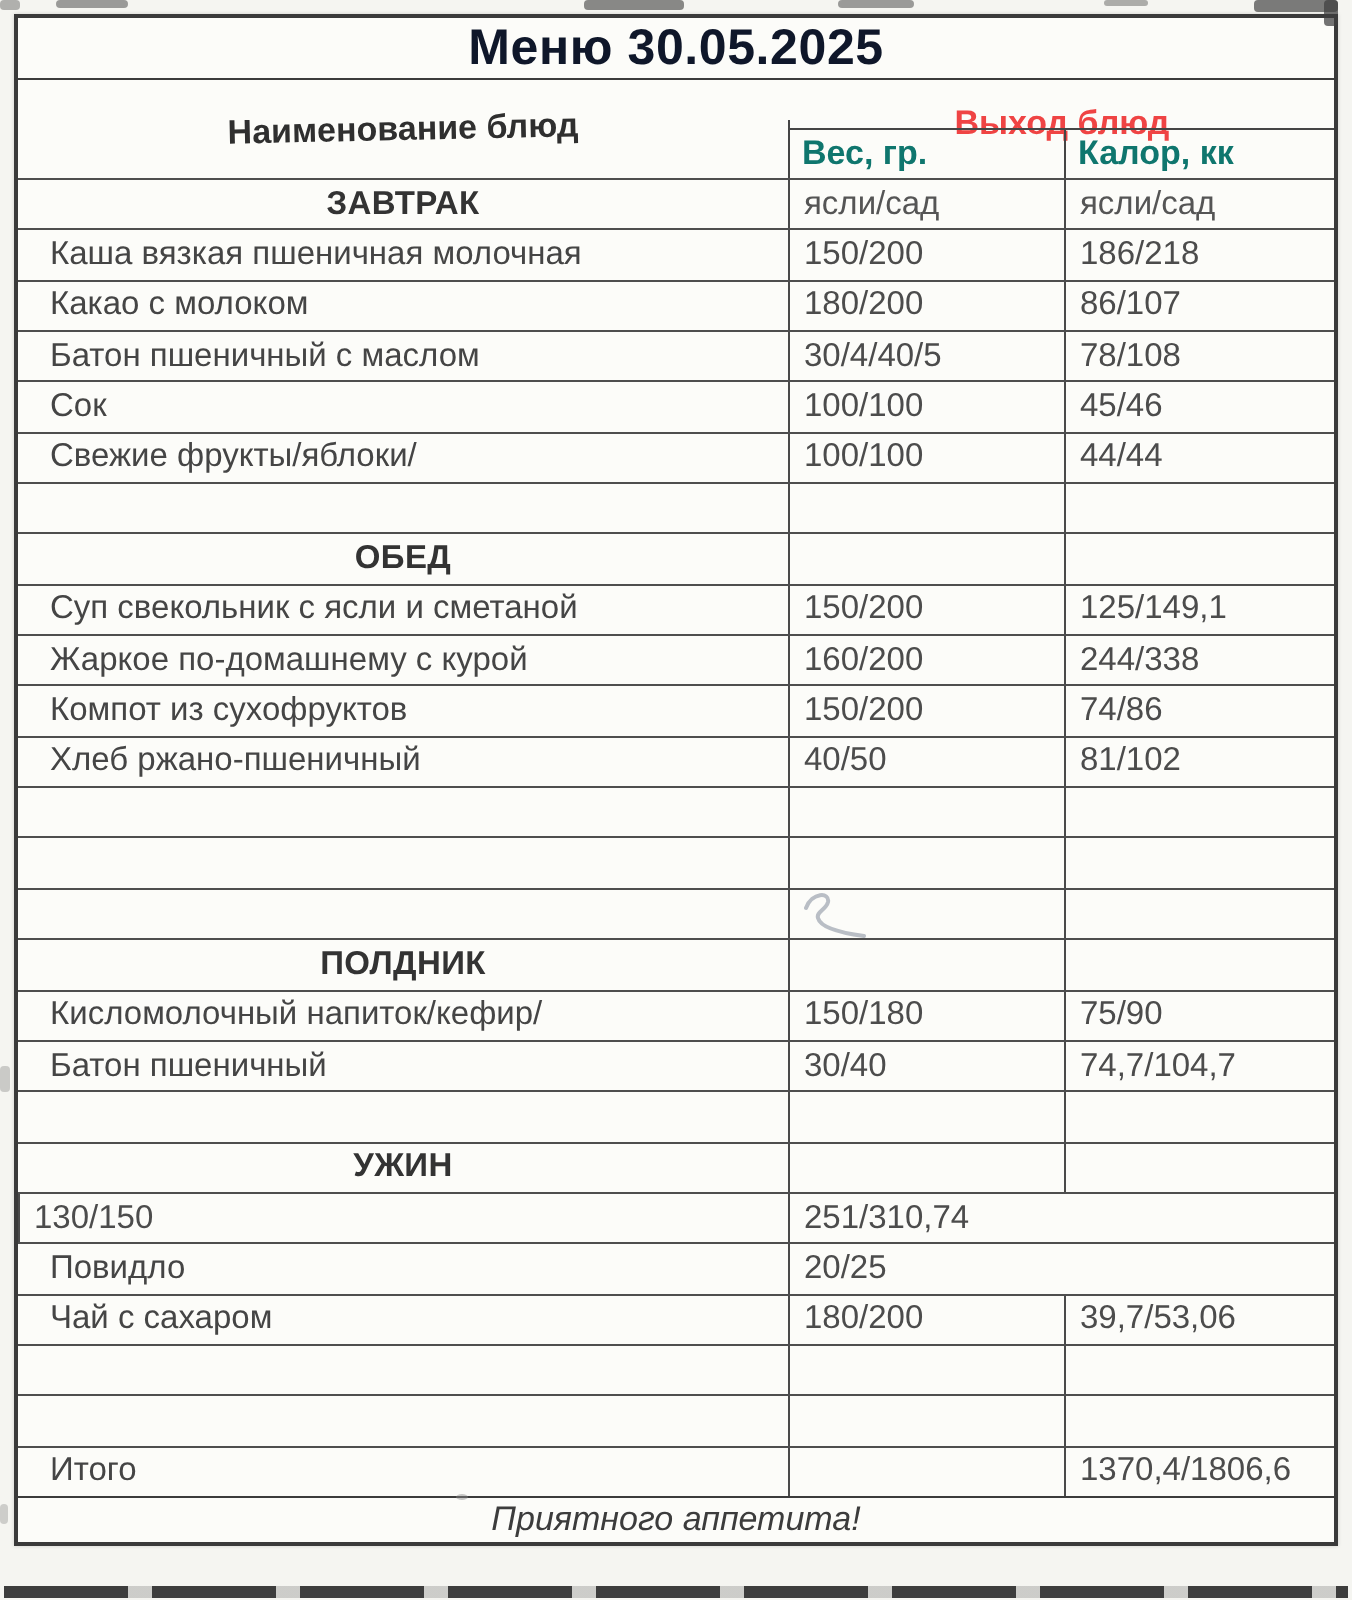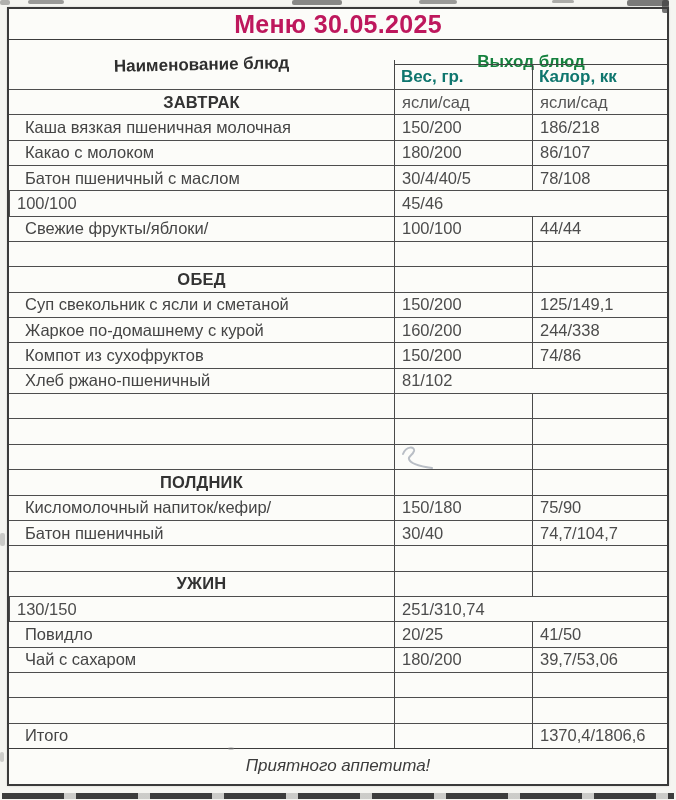--- a/index.html
+++ b/index.html
@@ -17,39 +17,39 @@
     width: 662px;
     background: #fcfcf9;
     border: 2.3px solid #3a3a3a;
     box-shadow: 0 0 2px rgba(0,0,0,.15);
   }
   .title-row {
     height: 30px;
     display: flex; align-items: center; justify-content: center;
     font-weight: bold;
     font-size: 25px;
-    color: #be185d;
+    color: #0f172a;
     letter-spacing: .3px;
   }
   .header-grid {
     display: grid;
     grid-template-columns: 385px 138px 1fr;
     grid-template-rows: 24px 25px;
     border-top: 1.8px solid #3c3c3c;
   }
   .h-name {
     grid-row: 1 / 3;
     display: flex; align-items: center; justify-content: center;
     font-weight: bold; font-size: 17px; color: #2f2f2f;
     transform: rotate(-1.2deg);
   }
   .h-out {
     grid-column: 2 / 4;
     display: flex; align-items: center; justify-content: center;
-    font-weight: bold; font-size: 17px; color: #15803d;
+    font-weight: bold; font-size: 17px; color: #ef4444;
     border-left: 1.6px solid #454545;
     margin-top: 20px;
   }
   .h-w, .h-c {
     border-left: 1.6px solid #454545;
     border-top: 1.6px solid #454545;
     display: flex; align-items: center;
     padding-left: 6px;
     font-weight: bold; font-size: 17px; color: #0f766e;
   }
@@ -76,21 +76,21 @@
   .c-num {
     border-left: 1.5px solid #4a4a4a;
     padding-left: 7px;
     position: relative;
     color: #4c4c4c;
     text-align: right;
   }
   .row-section .c-num { color: #555555; }
   .footer-row {
     border-top: 1.8px solid #3c3c3c;
-    height: 36px;
+    height: 23px;
     display: flex; align-items: center; justify-content: center;
     font-style: italic;
     font-size: 17px;
     color: #3c3c3c;
   }
   .squiggle-svg { position: absolute; left: 5px; top: 0px; }
   .artifact { position: absolute; background: #3f3f3f; pointer-events: none; border-radius: 2px; }
   .a1 { left: 0px;   top: 0; width: 10px; height: 5px; opacity: .38; }
   .a2 { left: 28px;  top: 0; width: 36px; height: 4px; opacity: .5; }
   .a3 { left: 292px; top: 0; width: 50px; height: 5px; opacity: .6; }
@@ -137,20 +137,21 @@
         <div class="cell c-name">Какао с молоком</div>
         <div class="cell c-num">180/200</div>
         <div class="cell c-num">86/107</div>
       </div>
       <div class="row row-item">
         <div class="cell c-name">Батон пшеничный с маслом</div>
         <div class="cell c-num">30/4/40/5</div>
         <div class="cell c-num">78/108</div>
       </div>
       <div class="row row-item">
+        <div class="cell c-name">Сок</div>
         <div class="cell c-num">100/100</div>
         <div class="cell c-num">45/46</div>
       </div>
       <div class="row row-item">
         <div class="cell c-name">Свежие фрукты/яблоки/</div>
         <div class="cell c-num">100/100</div>
         <div class="cell c-num">44/44</div>
       </div>
       <div class="row row-empty">
         <div class="cell c-name"></div>
@@ -172,20 +173,21 @@
         <div class="cell c-num">160/200</div>
         <div class="cell c-num">244/338</div>
       </div>
       <div class="row row-item">
         <div class="cell c-name">Компот из сухофруктов</div>
         <div class="cell c-num">150/200</div>
         <div class="cell c-num">74/86</div>
       </div>
       <div class="row row-item">
         <div class="cell c-name">Хлеб ржано-пшеничный</div>
+        <div class="cell c-num">40/50</div>
         <div class="cell c-num">81/102</div>
       </div>
       <div class="row row-empty">
         <div class="cell c-name"></div>
         <div class="cell c-num"></div>
         <div class="cell c-num"></div>
       </div>
       <div class="row row-empty">
         <div class="cell c-name"></div>
         <div class="cell c-num"></div>
@@ -225,21 +227,20 @@
         <div class="cell c-num"></div>
         <div class="cell c-num"></div>
       </div>
       <div class="row row-item">
         <div class="cell c-num">130/150</div>
         <div class="cell c-num">251/310,74</div>
       </div>
       <div class="row row-item">
         <div class="cell c-name">Повидло</div>
         <div class="cell c-num">20/25</div>
-        <div class="cell c-num">41/50</div>
       </div>
       <div class="row row-item">
         <div class="cell c-name">Чай с сахаром</div>
         <div class="cell c-num">180/200</div>
         <div class="cell c-num">39,7/53,06</div>
       </div>
       <div class="row row-empty">
         <div class="cell c-name"></div>
         <div class="cell c-num"></div>
         <div class="cell c-num"></div>

